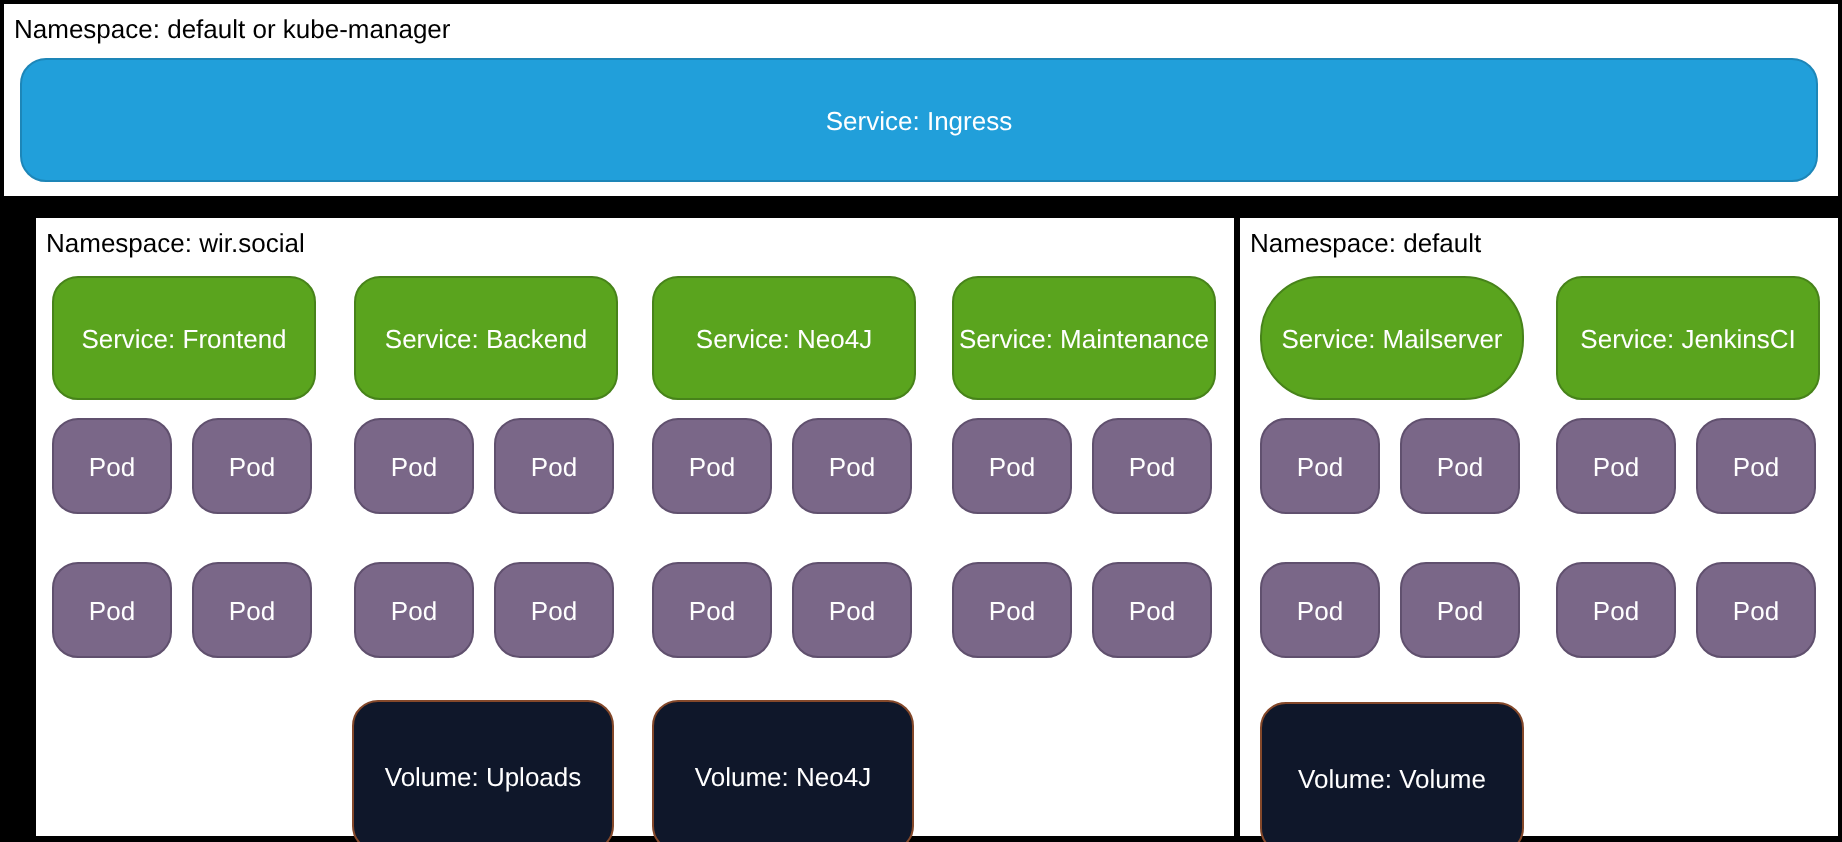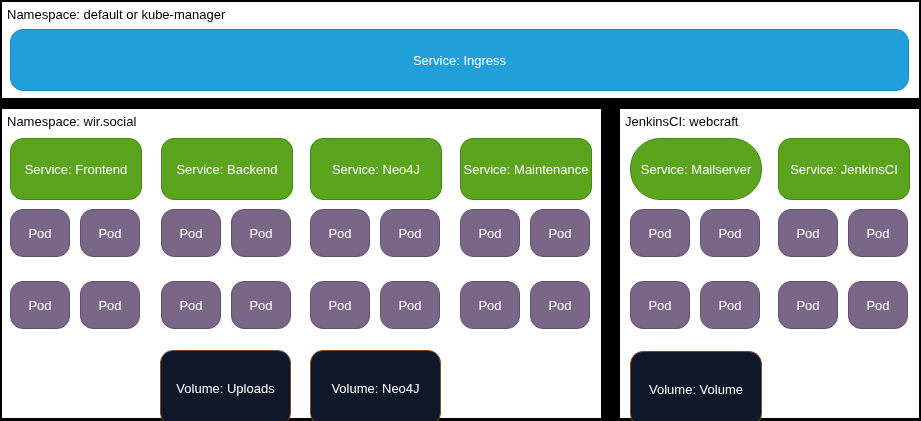--- a/index.html
+++ b/index.html
@@ -67,21 +67,21 @@
 </head>
 <body>
 
 <div id="canvas">
 
   <div class="panel" style="left:2px; top:2px; width:917px; height:96px;">
     <div class="ns-label">Namespace: default or kube-manager</div>
     <div class="box service-ingress" style="left:8px; top:27px; width:899px; height:62px;">Service: Ingress</div>
   </div>
 
-  <div class="panel" style="left:2px; top:109px; width:599px; height:309px;">
+  <div class="panel" style="left:18px; top:109px; width:599px; height:309px;">
     <div class="ns-label">Namespace: wir.social</div>
 
     <div class="box service" style="left:8px;">Service: Frontend</div>
     <div class="box pod pod-row1" style="left:8px;">Pod</div>
     <div class="box pod pod-row1" style="left:78px;">Pod</div>
     <div class="box pod pod-row2" style="left:8px;">Pod</div>
     <div class="box pod pod-row2" style="left:78px;">Pod</div>
 
     <div class="box service" style="left:159px;">Service: Backend</div>
     <div class="box pod pod-row1" style="left:159px;">Pod</div>
@@ -99,21 +99,21 @@
     <div class="box pod pod-row1" style="left:458px;">Pod</div>
     <div class="box pod pod-row1" style="left:528px;">Pod</div>
     <div class="box pod pod-row2" style="left:458px;">Pod</div>
     <div class="box pod pod-row2" style="left:528px;">Pod</div>
 
     <div class="box volume" style="left:158px; top:241px;">Volume: Uploads</div>
     <div class="box volume" style="left:308px; top:241px;">Volume: Neo4J</div>
   </div>
 
   <div class="panel" style="left:620px; top:109px; width:299px; height:309px;">
-    <div class="ns-label">JenkinsCI: webcraft</div>
+    <div class="ns-label">Namespace: default</div>
 
     <div class="box service" style="left:10px;border-radius:30px;">Service: Mailserver</div>
     <div class="box pod pod-row1" style="left:10px;">Pod</div>
     <div class="box pod pod-row1" style="left:80px;">Pod</div>
     <div class="box pod pod-row2" style="left:10px;">Pod</div>
     <div class="box pod pod-row2" style="left:80px;">Pod</div>
 
     <div class="box service" style="left:158px;">Service: JenkinsCI</div>
     <div class="box pod pod-row1" style="left:158px;">Pod</div>
     <div class="box pod pod-row1" style="left:228px;">Pod</div>

